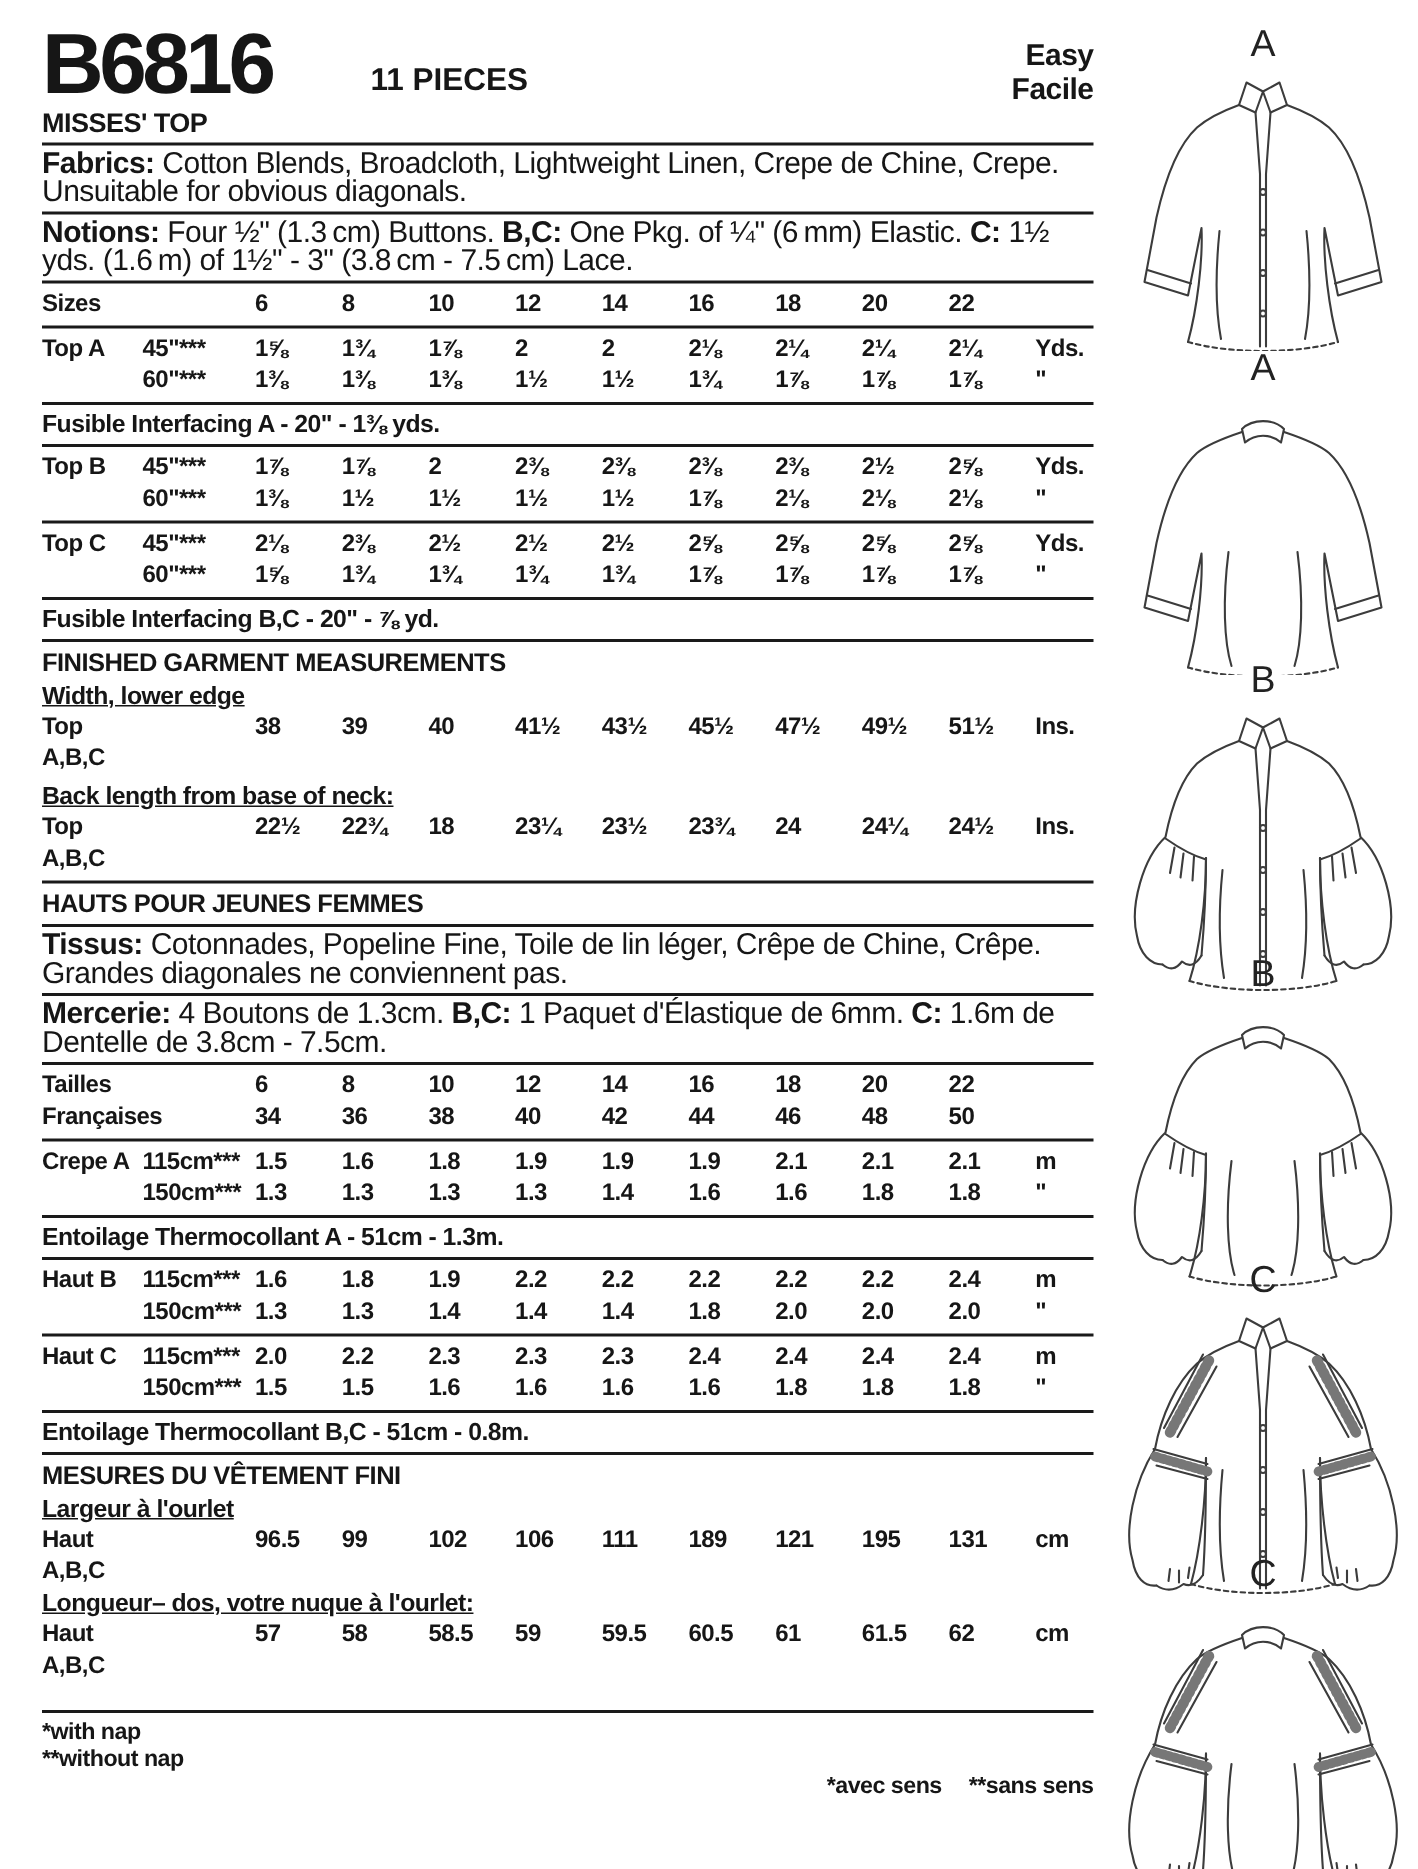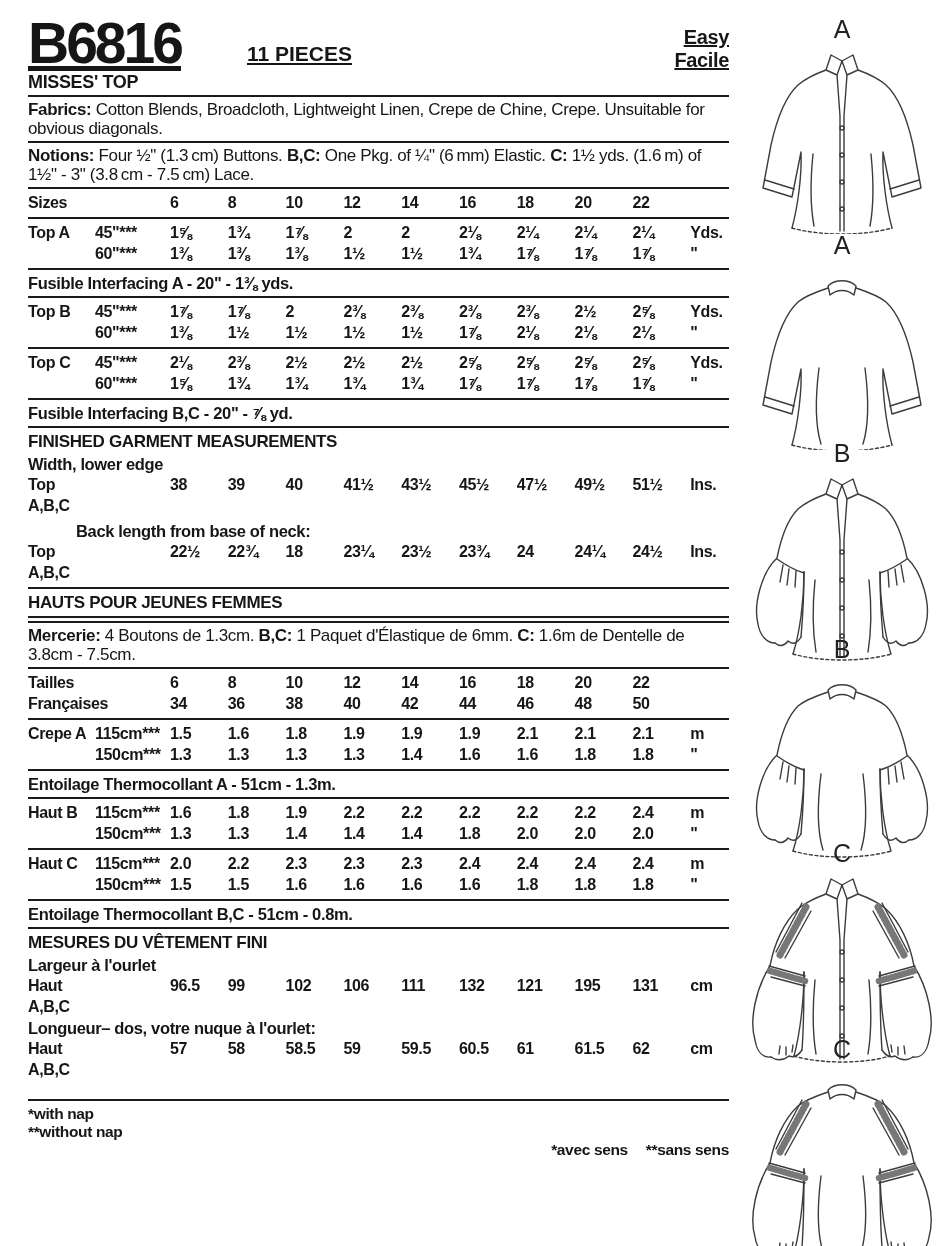--- a/index.html
+++ b/index.html
@@ -3,37 +3,37 @@
 <meta charset="utf-8">
 <style>
   html,body{margin:0;padding:0;background:#fff;}
   body{width:945px;height:1246px;position:relative;overflow:hidden;
        font-family:"Liberation Sans",sans-serif;color:#161616;
        -webkit-font-smoothing:antialiased;}
   .page{position:absolute;inset:0;background:#fff;}
   .left{position:absolute;left:28px;top:12px;width:701px;letter-spacing:-0.35px;}
 
   
-  .masthead{display:flex;align-items:flex-start;margin-bottom:0;text-decoration:underline;}
+  .masthead{display:flex;align-items:flex-start;margin-bottom:0;}
   .pattern-number{font-size:57px;font-weight:800;letter-spacing:-3px;line-height:62px;margin:0;}
   .pieces{font-size:21px;font-weight:600;margin-left:66px;margin-top:30px;letter-spacing:0;}
   .difficulty{margin-left:auto;text-align:right;font-weight:800;font-size:20px;line-height:23px;margin-top:14px;}
   .garment-title{font-weight:800;font-size:18px;line-height:20px;margin-top:-2px;}
 
   .rule{border:none;border-top:2.2px solid #1a1a1a;margin:3px 0;}
-  .info{font-size:17px;line-height:19px;margin:2px 0;font-weight:500;}
+  .info{font-size:20px;line-height:19px;margin:2px 0;font-weight:500;}
   .b{font-weight:800;}
 
   
   .trow{display:grid;grid-template-columns:67px 75px repeat(9,57.8px) 38px;
         font-size:16px;line-height:21.5px;font-weight:600;}
   .trow .lab{font-weight:800;}
-  .theading{font-weight:800;font-size:16.5px;line-height:20px;}
+  .theading{font-weight:800;font-size:16.5px;line-height:20px;text-decoration:underline;}
   .tnote{font-weight:800;font-size:16.5px;line-height:20px;margin:1px 0;}
-  .sect-header{font-weight:800;font-size:17px;line-height:21px;margin:2px 0;} .mt4{margin-top:4px;margin-left:48px;}
+  .sect-header{font-weight:800;font-size:17px;line-height:21px;margin:2px 0;} .mt4{margin-top:4px;}
 
   
   .footnotes{display:flex;font-size:15.5px;font-weight:600;margin-top:4px;flex-direction:column;}
   .footnotes .gap{width:18px;}
   .footnotes .right{margin-left:auto;display:flex;}
 
   
   .fig{position:absolute;left:742px;width:200px;text-align:center;}
   .fig .flabel{font-size:25px;font-weight:400;color:#222;letter-spacing:0;line-height:26px;}
   .fig svg{display:block;margin:0 auto;}
@@ -211,20 +211,21 @@
     <span>24</span>
     <span>24¼</span>
     <span>24½</span>
     <span>Ins.</span>
   </div>
 </div>
     <hr class="rule">
 
     <div class="sect-header">HAUTS POUR JEUNES FEMMES</div>
     <hr class="rule">
+    <p class="info"><span class="b">Tissus:</span><span> Cotonnades, Popeline Fine, Toile de lin léger, Crêpe de Chine, Crêpe. Grandes diagonales ne conviennent pas.</span></p>
     <hr class="rule">
     <p class="info"><span class="b">Mercerie:</span><span> 4 Boutons de 1.3cm. </span><span class="b">B,C:</span><span> 1 Paquet d'Élastique de 6mm. </span><span class="b">C:</span><span> 1.6m de Dentelle de 3.8cm - 7.5cm.</span></p>
     <hr class="rule">
 
     <div>
   <div class="trow">
     <span class="lab">Tailles</span>
     <span class="sub"></span>
     <span>6</span>
     <span>8</span>
@@ -359,21 +360,21 @@
     <div class="theading">Largeur à l'ourlet</div>
     <div>
   <div class="trow">
     <span class="lab">Haut A,B,C</span>
     <span class="sub"></span>
     <span>96.5</span>
     <span>99</span>
     <span>102</span>
     <span>106</span>
     <span>111</span>
-    <span>132</span>
+    <span>189</span>
     <span>121</span>
     <span>195</span>
     <span>131</span>
     <span>cm</span>
   </div>
 </div>
     <div class="theading">Longueur– dos, votre nuque à l'ourlet:</div>
     <div>
   <div class="trow">
     <span class="lab">Haut A,B,C</span>

